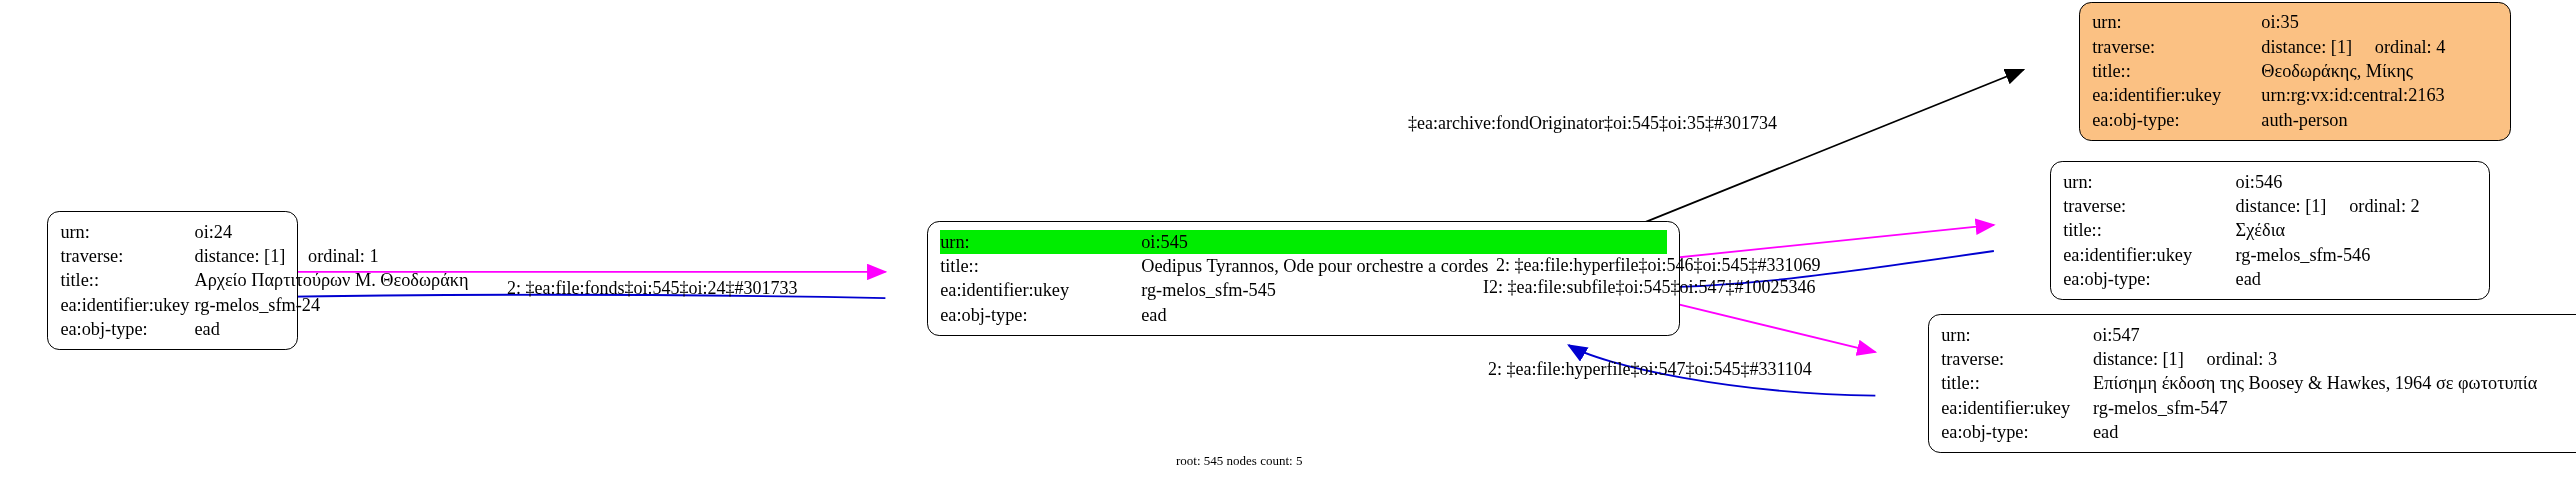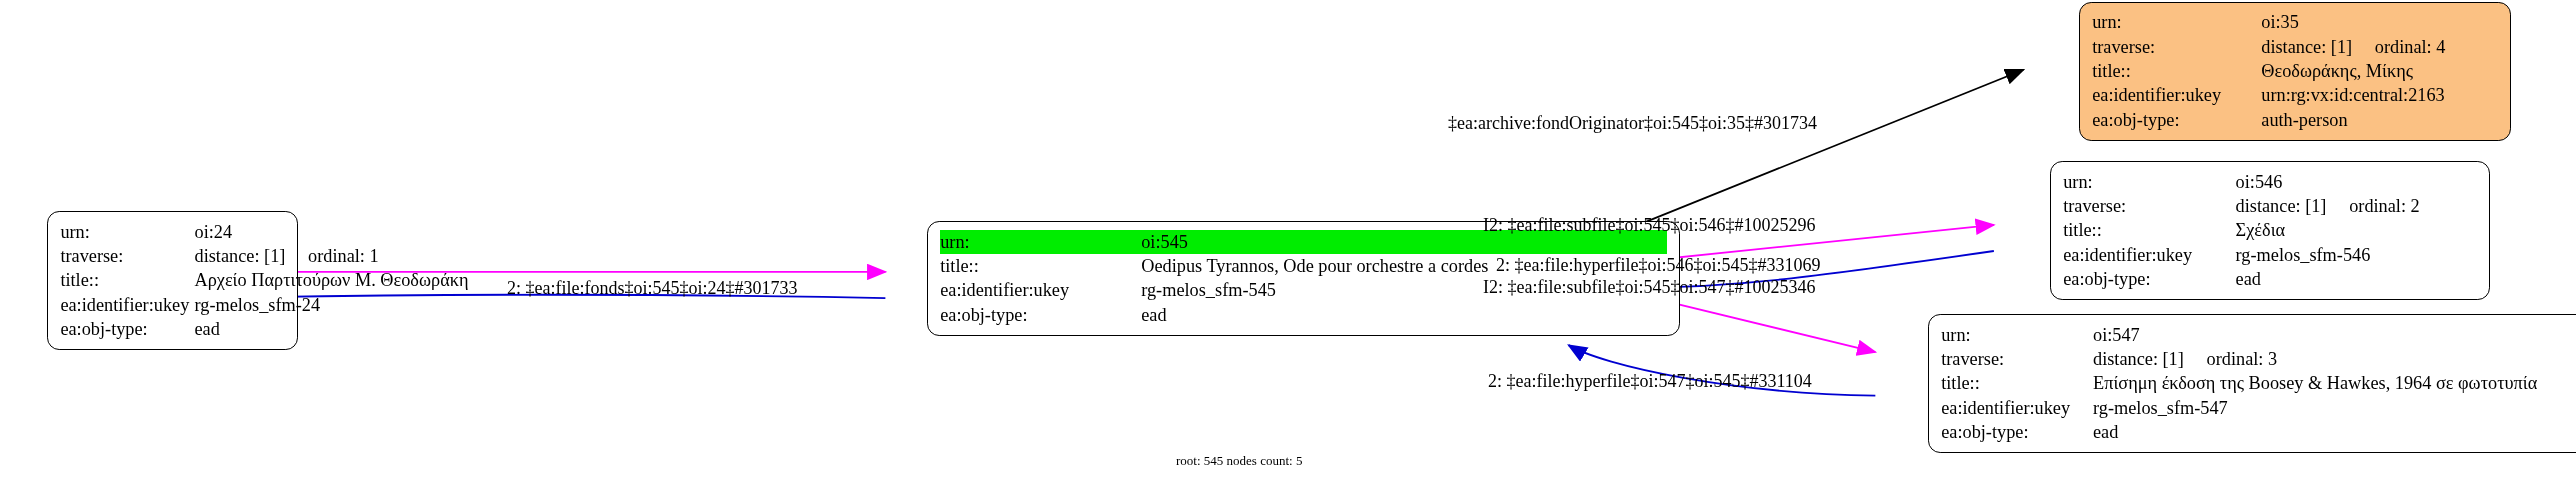--- a/index.html
+++ b/index.html
@@ -240,26 +240,25 @@
         <td class="k">ea:obj-type:</td>
         <td class="v">ead</td>
       </tr>
     </tbody>
       </table>
   </div>
 
 
   <div class="edge-label" style="left:507px; top:279px;">2: ‡ea:file:fonds‡oi:545‡oi:24‡#301733</div>
 
-  <div class="edge-label" style="left:1448px; top:114px;">‡ea:archive:fondOriginator‡oi:545‡oi:35‡#301734</div>
-
-  <div class="edge-label" style="left:1483px; top:216px;">I2: ‡ea:file:subfile‡oi:545‡oi:546‡#10025296</div>
+  <div class="edge-label" style="left:1408px; top:114px;">‡ea:archive:fondOriginator‡oi:545‡oi:35‡#301734</div>
+
 
   <div class="edge-label" style="left:1496px; top:256px;">2: ‡ea:file:hyperfile‡oi:546‡oi:545‡#331069</div>
 
   <div class="edge-label" style="left:1483px; top:278px;">I2: ‡ea:file:subfile‡oi:545‡oi:547‡#10025346</div>
 
-  <div class="edge-label" style="left:1488px; top:372px;">2: ‡ea:file:hyperfile‡oi:547‡oi:545‡#331104</div>
+  <div class="edge-label" style="left:1488px; top:360px;">2: ‡ea:file:hyperfile‡oi:547‡oi:545‡#331104</div>
 
   <div class="footer-label" style="left:1176px; top:453px;">root: 545 nodes count: 5</div>
 
 </div>
 
 
 </body></html>

